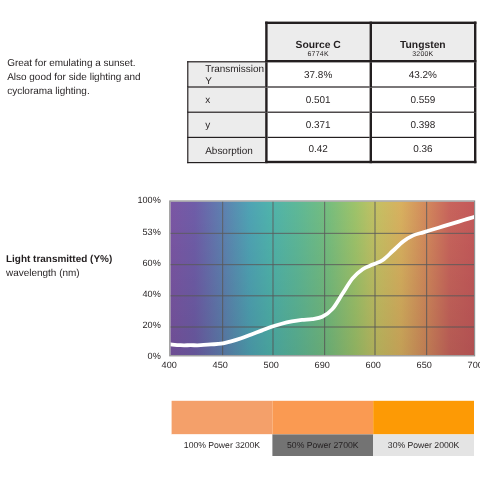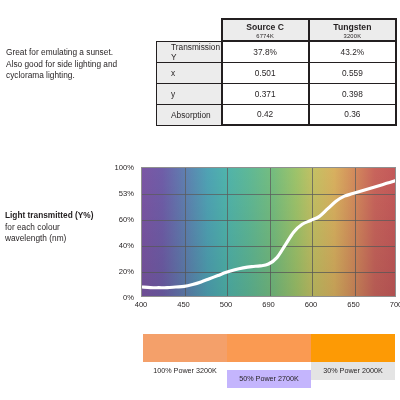--- a/index.html
+++ b/index.html
@@ -55,21 +55,21 @@
   }
   #spec-table .row-label {
     text-align: left;
     background: #ececec;
     width: 65px;
     padding-left: 14px;
   }
   #spec-table thead td.colhead {
     background: #ececec;
     height: 16px;
-    padding-top: 2px;
+    padding-top: 12px;
     border-width: 2px;
   }
   #spec-table thead .colhead-name {
     display: block;
     font-weight: bold;
     font-size: 8.6px;
     line-height: 10px;
   }
   #spec-table thead .colhead-temp {
     display: block;
@@ -245,21 +245,20 @@
       <td class="value-cell">0.42</td>
       <td class="value-cell">0.36</td>
     </tr>
   </tbody>
 </table>
 
 <div id="chart-block">
 
   <div id="chart-caption">
     <div class="cap-strong">Light transmitted (Y%)</div>
-    <div>for each colour</div>
     <div>wavelength (nm)</div>
   </div>
 
   <div id="y-axis-ticks">
       <div class="ytick" style="top: 137px;">0%</div>
       <div class="ytick" style="top: 111px;">20%</div>
       <div class="ytick" style="top: 85px;">40%</div>
       <div class="ytick" style="top: 59px;">60%</div>
       <div class="ytick" style="top: 33px;">53%</div>
       <div class="ytick" style="top: 7px;">100%</div>
@@ -294,20 +293,20 @@
 </div>
 
 <div id="dimming-block">
   <div id="dimming-bars">
       <div class="dim-seg">
         <div class="dim-swatch" style="background: rgb(244, 160, 106);"></div>
         <div class="dim-label" style="background: rgb(255, 255, 255);">100% Power 3200K</div>
       </div>
       <div class="dim-seg">
         <div class="dim-swatch" style="background: rgb(250, 154, 82);"></div>
-        <div class="dim-label" style="background: #c4b5fd; margin-top: 8px;">50% Power 2700K</div>
+        <div class="dim-label" style="background: #737373;">50% Power 2700K</div>
       </div>
       <div class="dim-seg">
         <div class="dim-swatch" style="background: rgb(253, 154, 5);"></div>
         <div class="dim-label" style="background: rgb(228, 228, 228);">30% Power 2000K</div>
       </div>
     </div>
 </div>
 
 </body></html>

